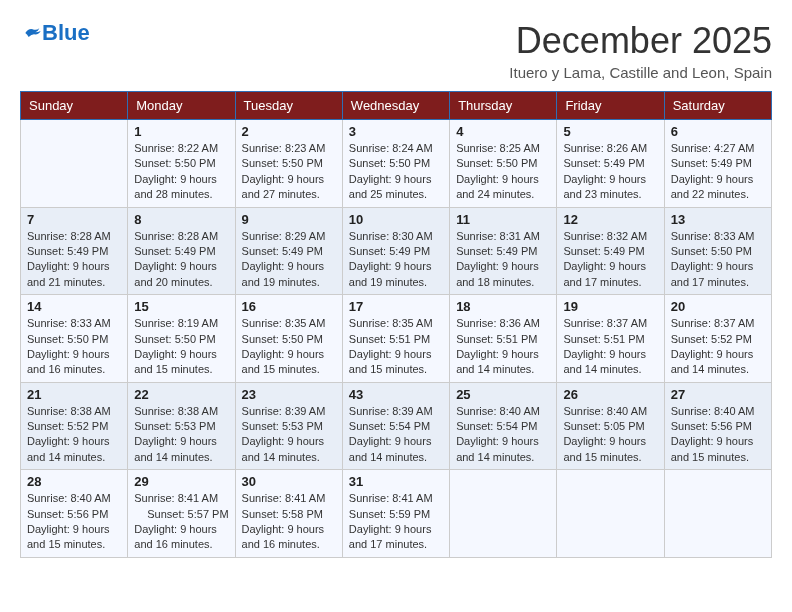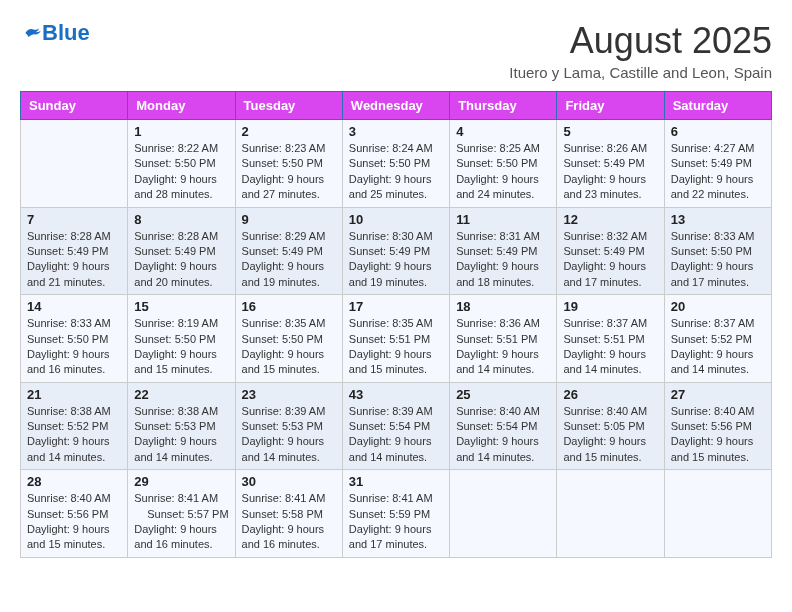--- a/index.html
+++ b/index.html
@@ -46,26 +46,26 @@
       font-size: 15px;
       color: #555;
       margin-top: 2px;
     }
     table {
       width: 100%;
       border-collapse: collapse;
       font-size: 11px;
     }
     thead tr th {
-      background-color: #d946ef;
+      background-color: #7f1d1d;
       color: #fff;
       padding: 6px 8px;
       text-align: left;
       font-size: 13px;
-      font-weight: bold;
+      font-weight: normal;
       border: 1px solid #2e6eb5;
     }
     tbody tr td {
       border: 1px solid #ccc;
       vertical-align: top;
       padding: 4px 6px;
       min-height: 70px;
       width: 107px;
     }
     tbody tr:nth-child(odd) td {
@@ -95,21 +95,21 @@
 <div class="header">
   <div class="logo">
     <div class="logo-text">
       <svg class="logo-bird" viewBox="0 0 30 20">
         <path d="M5,10 Q10,2 18,5 Q22,6 26,3 Q24,8 20,9 Q24,9 28,7 Q25,13 18,12 Q14,12 10,16 Q8,12 5,10Z" fill="#1a6fc4"></path>
       </svg>
       <span class="logo-blue">Blue</span>
     </div>
   </div>
   <div class="title-block">
-    <div class="month-title">August 2025</div>
+    <div class="month-title">December 2025</div>
     <div class="location">Ituero y Lama, Castille and Leon, Spain</div>
   </div>
 </div>
 
 <table>
   <thead>
     <tr>
     <th>Sunday</th>
         <th>Monday</th>
         <th>Tuesday</th>

